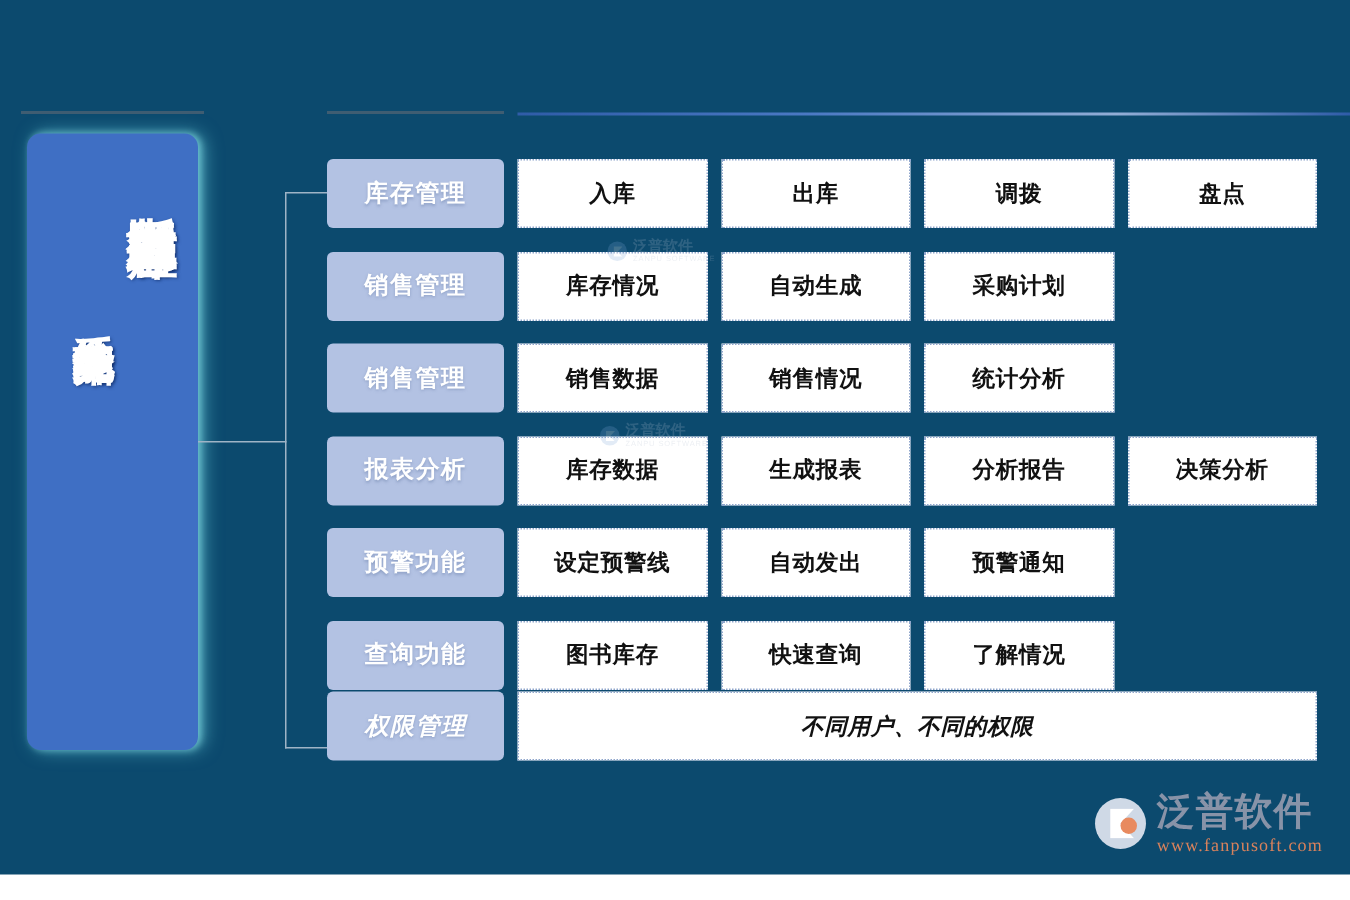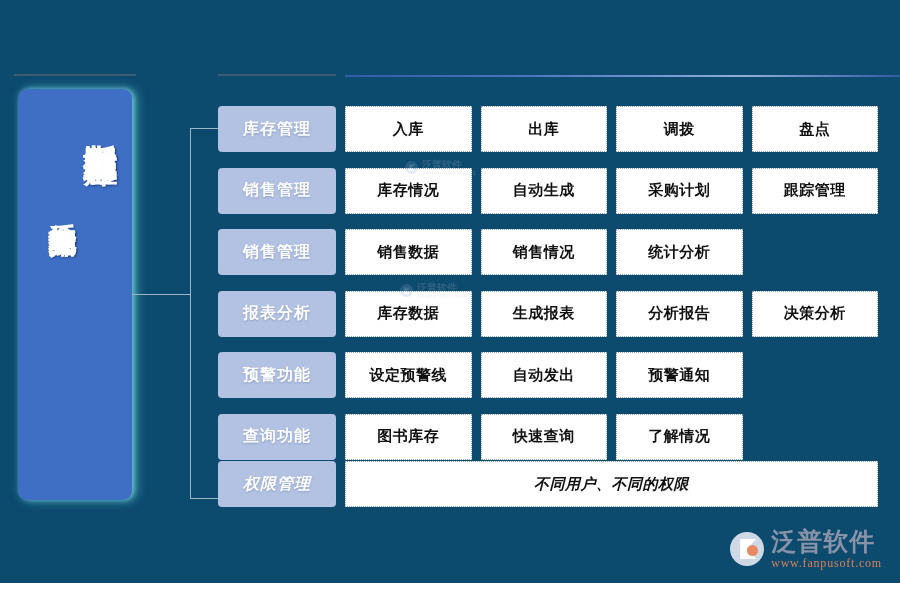--- a/index.html
+++ b/index.html
@@ -291,21 +291,20 @@
           <div class="detail-box" style="left: 271px; width: 126.5px;">调拨</div>
           <div class="detail-box" style="left: 406.5px; width: 126.5px; text-align: right;">盘点</div>
         </div>
       </div>
       <div class="row" style="top: 167.5px;">
         <div class="cat-box">销售管理</div>
         <div class="detail-area">
           <div class="detail-box" style="left: 0px; width: 126.5px;">库存情况</div>
           <div class="detail-box" style="left: 135.5px; width: 126.5px;">自动生成</div>
           <div class="detail-box" style="left: 271px; width: 126.5px;">采购计划</div>
-          <div class="detail-box" style="left: 406.5px; width: 126.5px;">跟踪管理</div>
         </div>
       </div>
       <div class="row" style="top: 229px; padding-left: 44px;">
         <div class="cat-box">销售管理</div>
         <div class="detail-area">
           <div class="detail-box" style="left: 0px; width: 126.5px;">销售数据</div>
           <div class="detail-box" style="left: 135.5px; width: 126.5px;">销售情况</div>
           <div class="detail-box" style="left: 271px; width: 126.5px;">统计分析</div>
         </div>
       </div>

